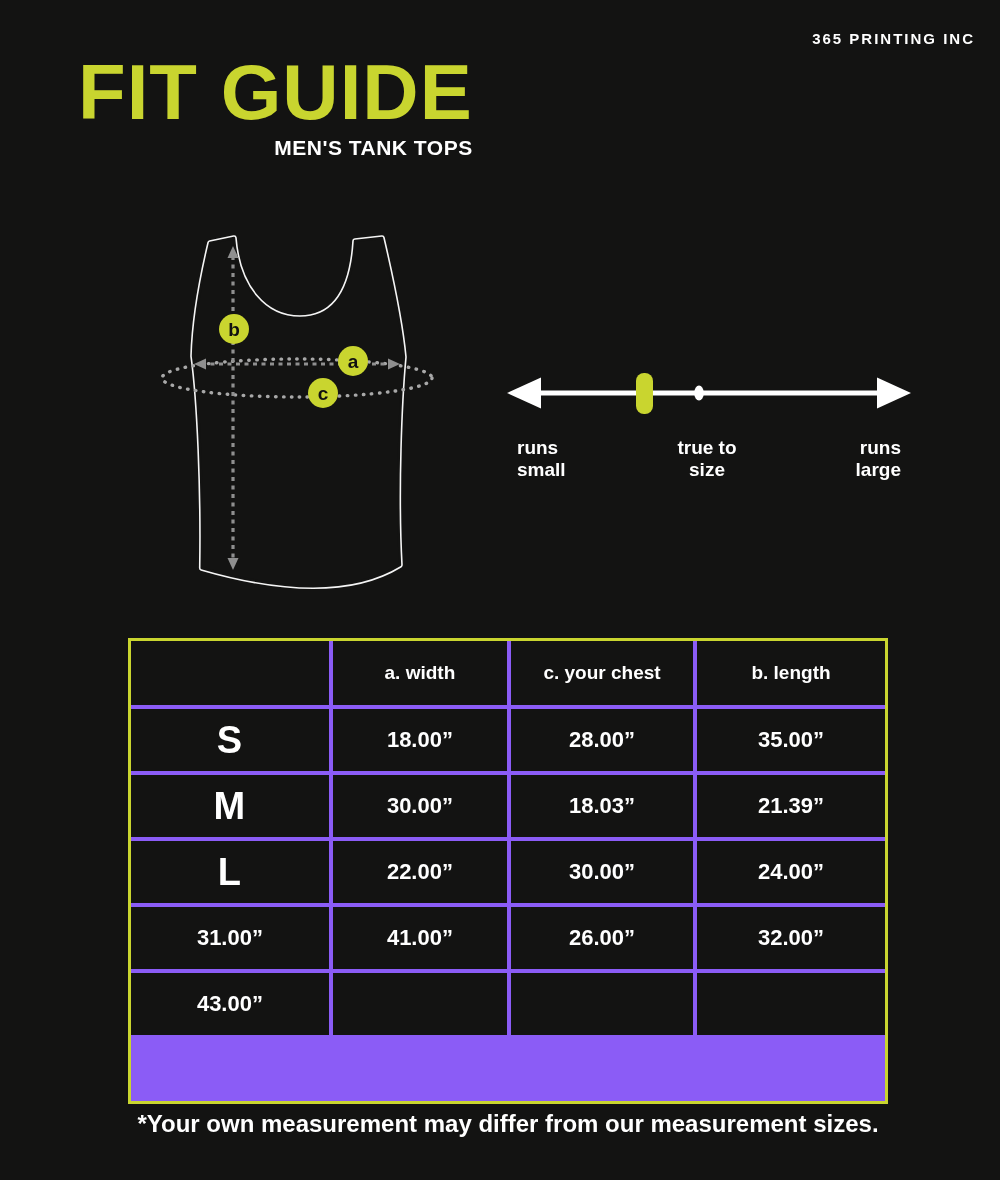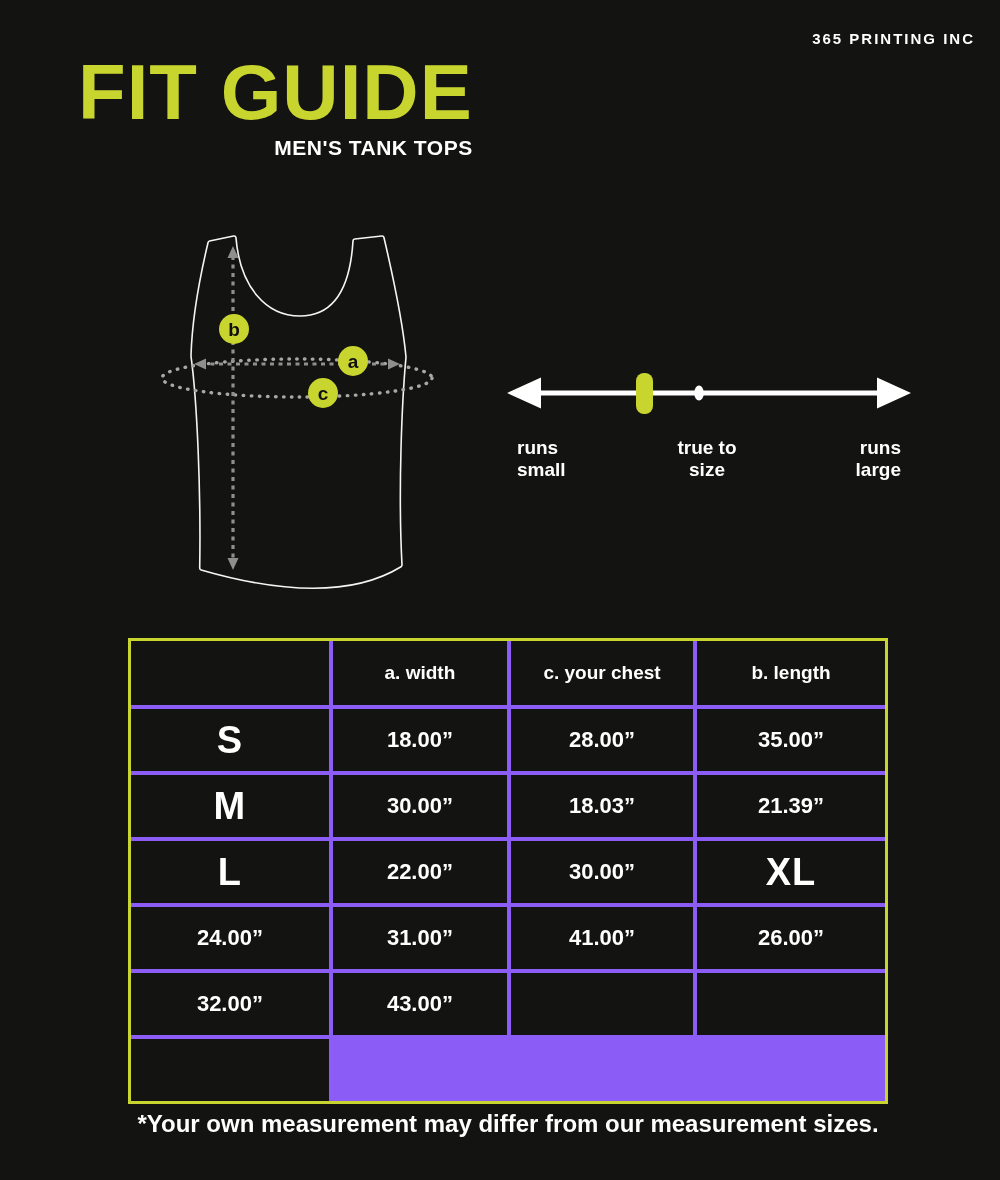--- a/index.html
+++ b/index.html
@@ -168,21 +168,20 @@
 
     <div class="st-cell st-size">M</div>
     <div class="st-cell st-val">30.00”</div>
     <div class="st-cell st-val">18.03”</div>
     <div class="st-cell st-val">21.39”</div>
 
     <div class="st-cell st-size">L</div>
     <div class="st-cell st-val">22.00”</div>
     <div class="st-cell st-val">30.00”</div>
 
-    <div class="st-cell st-size">XL</div>
     <div class="st-cell st-val">24.00”</div>
     <div class="st-cell st-val">31.00”</div>
     <div class="st-cell st-val">41.00”</div>
 
     <div class="st-cell st-val">26.00”</div>
     <div class="st-cell st-val">32.00”</div>
     <div class="st-cell st-val">43.00”</div>
 
     <div class="st-cell st-val"></div>
     <div class="st-cell st-val"></div>

